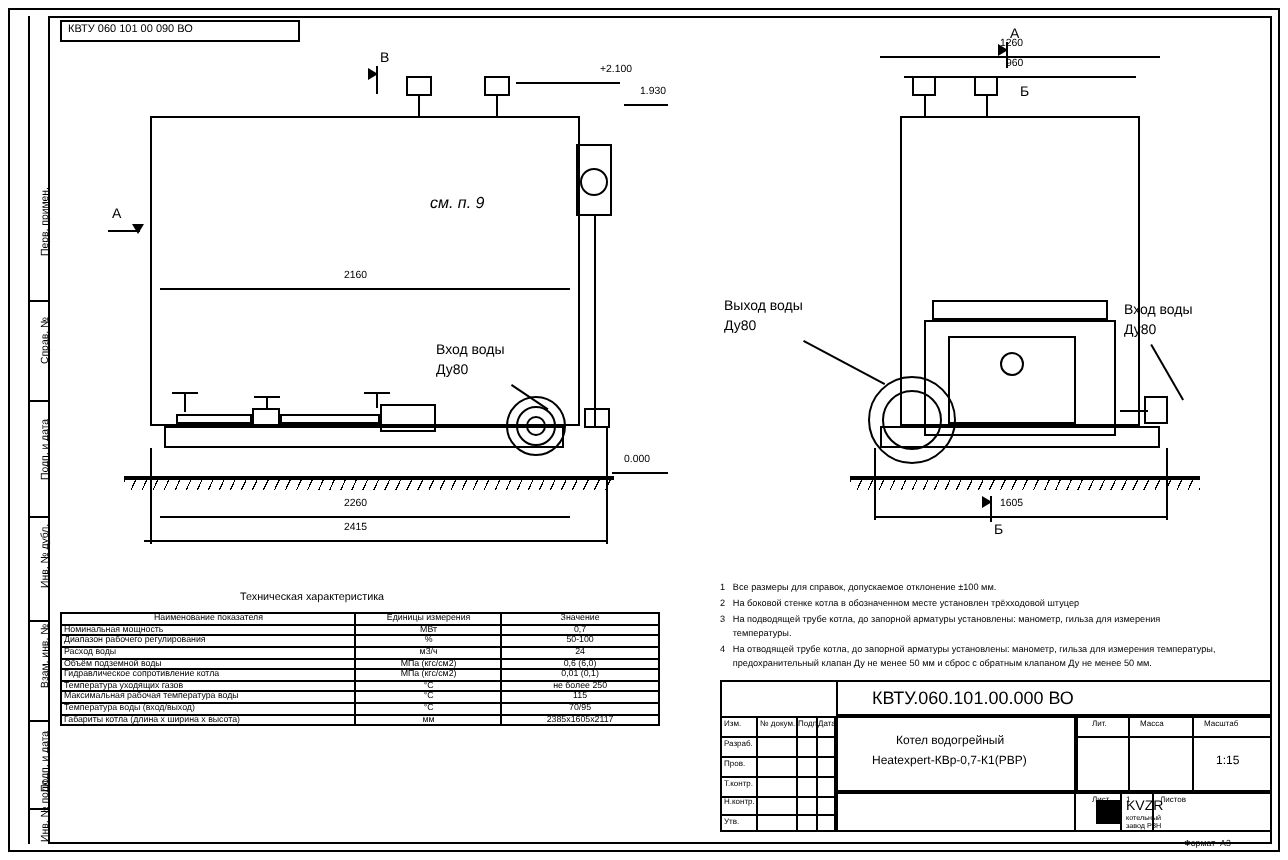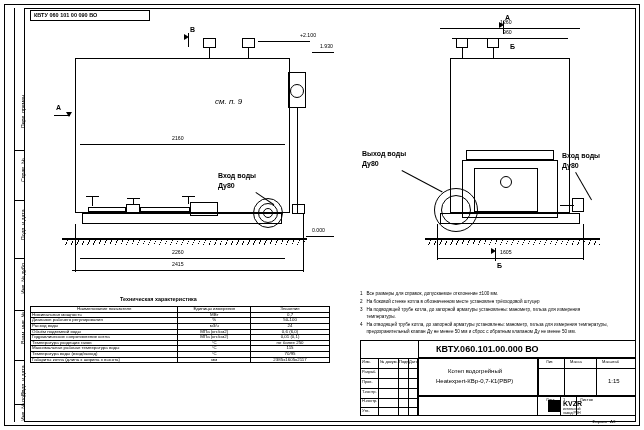--- a/index.html
+++ b/index.html
@@ -2,21 +2,21 @@
 <html><head>
 <meta charset="utf-8">
 <style>
   html,body{margin:0;padding:0;background:#fff;}
   body{width:644px;height:430px;font-family:"Liberation Sans",sans-serif;color:#000;overflow:hidden;}
   #sheet{position:relative;width:644px;height:430px;background:#fff;}
   .ln{position:absolute;background:#000;}
   .hl{height:1px;} .vl{width:1px;}
   .box{position:absolute;border:1px solid #000;box-sizing:border-box;}
   .txt{position:absolute;white-space:pre;font-size:5.2px;line-height:1.05;}
-  .txt.b{font-weight:bold;}
+  .txt.b{font-weight:normal;}
   .rot90{transform-origin:0 0;transform:rotate(-90deg);}
   table{border-collapse:collapse;}
   td{border:1px solid #000;font-size:4.4px;padding:0 1px;line-height:1.05;}
   .center{text-align:center;}
   .tri{width:0;height:0;border-style:solid;position:absolute;}
   .circle{position:absolute;border:1px solid #000;border-radius:50%;box-sizing:border-box;}
 </style>
 </head>
 <body>
 

